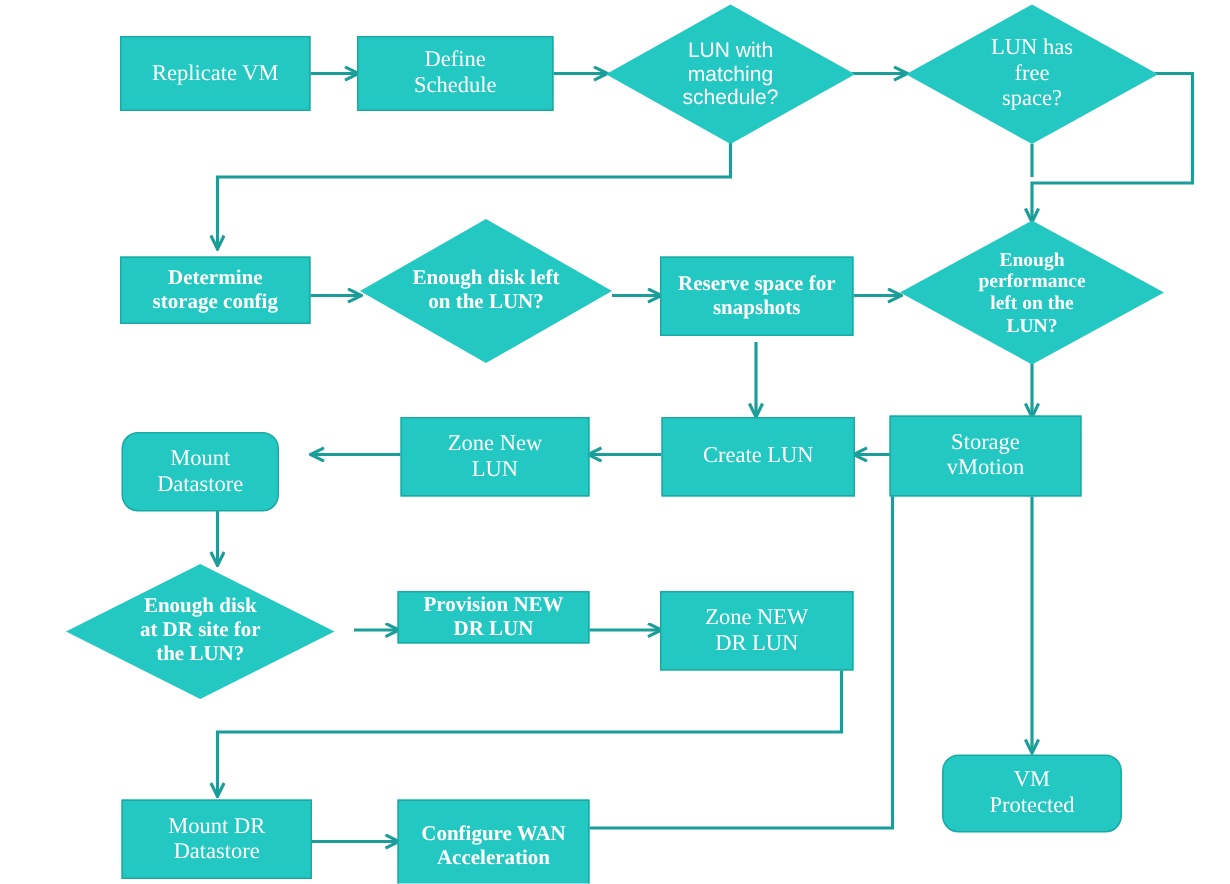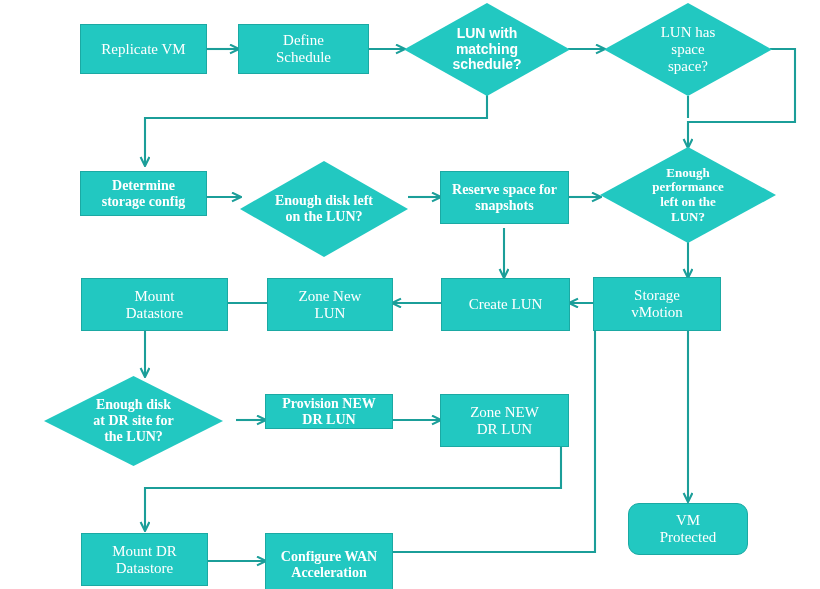--- a/index.html
+++ b/index.html
@@ -26,21 +26,21 @@
   .rounded{
     background:#22C8C1;
     border:1px solid #1BA9A3;
     border-radius:11px;
   }
   .diamond{ background:transparent; border:none; }
   .diamond .dlabel{position:relative;z-index:2;}
   .diamond svg.dshape{position:absolute;left:0;top:0;width:100%;height:100%;z-index:1;}
   .serif{font-family:"Liberation Serif", serif;font-weight:400;}
   .serif-b{font-family:"Liberation Serif", serif;font-weight:700;}
-  .sans-b{font-family:"Liberation Sans", sans-serif;font-weight:700;}
+  .sans-b{font-family:"Liberation Sans", sans-serif;font-weight:400;}
   .f15{font-size:15px;}
   .f14{font-size:14px;}
   .f13{font-size:13px;}
 </style>
 </head>
 <body>
 
 <div id="canvas">
 
   <svg id="wires" viewBox="0 0 820 589" xmlns="http://www.w3.org/2000/svg">
@@ -116,33 +116,33 @@
       <span>schedule?</span>
     </span>
   </div>
 
   <div class="node diamond serif f15" style="left:604px;top:3px;width:168px;height:93px;">
     <svg class="dshape" viewBox="0 0 168 93" preserveAspectRatio="none">
       <polygon points="84,0 168,46.5 84,93 0,46.5" fill="#22C8C1"></polygon>
     </svg>
     <span class="dlabel">
       <span>LUN has</span><br>
-      <span>space</span><br>
+      <span>free</span><br>
       <span>space?</span>
     </span>
   </div>
 
   <div class="node rect serif-b f14" style="left:80px;top:171px;width:127px;height:45px;">
     <span>
       <span>Determine</span><br>
       <span>storage config</span>
     </span>
   </div>
 
-  <div class="node diamond serif-b f14" style="left:240px;top:161px;width:168px;height:96px;">
+  <div class="node diamond serif-b f14" style="left:240px;top:146px;width:168px;height:96px;">
     <svg class="dshape" viewBox="0 0 168 96" preserveAspectRatio="none">
       <polygon points="84,0 168,48 84,96 0,48" fill="#22C8C1"></polygon>
     </svg>
     <span class="dlabel">
       <span>Enough disk left</span><br>
       <span>on the LUN?</span>
     </span>
   </div>
 
   <div class="node rect serif-b f14" style="left:440px;top:171px;width:129px;height:53px;">
@@ -157,21 +157,21 @@
       <polygon points="88,0 176,48 88,96 0,48" fill="#22C8C1"></polygon>
     </svg>
     <span class="dlabel">
       <span>Enough</span><br>
       <span>performance</span><br>
       <span>left on the</span><br>
       <span>LUN?</span>
     </span>
   </div>
 
-  <div class="node rect serif f15" style="left:81px;top:278px;width:147px;height:53px;">
+  <div class="node rect serif f15" style="left:81px;top:288px;width:105px;height:53px;border-radius:11px;">
     <span>
       <span>Mount</span><br>
       <span>Datastore</span>
     </span>
   </div>
 
   <div class="node rect serif f15" style="left:267px;top:278px;width:126px;height:53px;">
     <span>
       <span>Zone New</span><br>
       <span>LUN</span>

